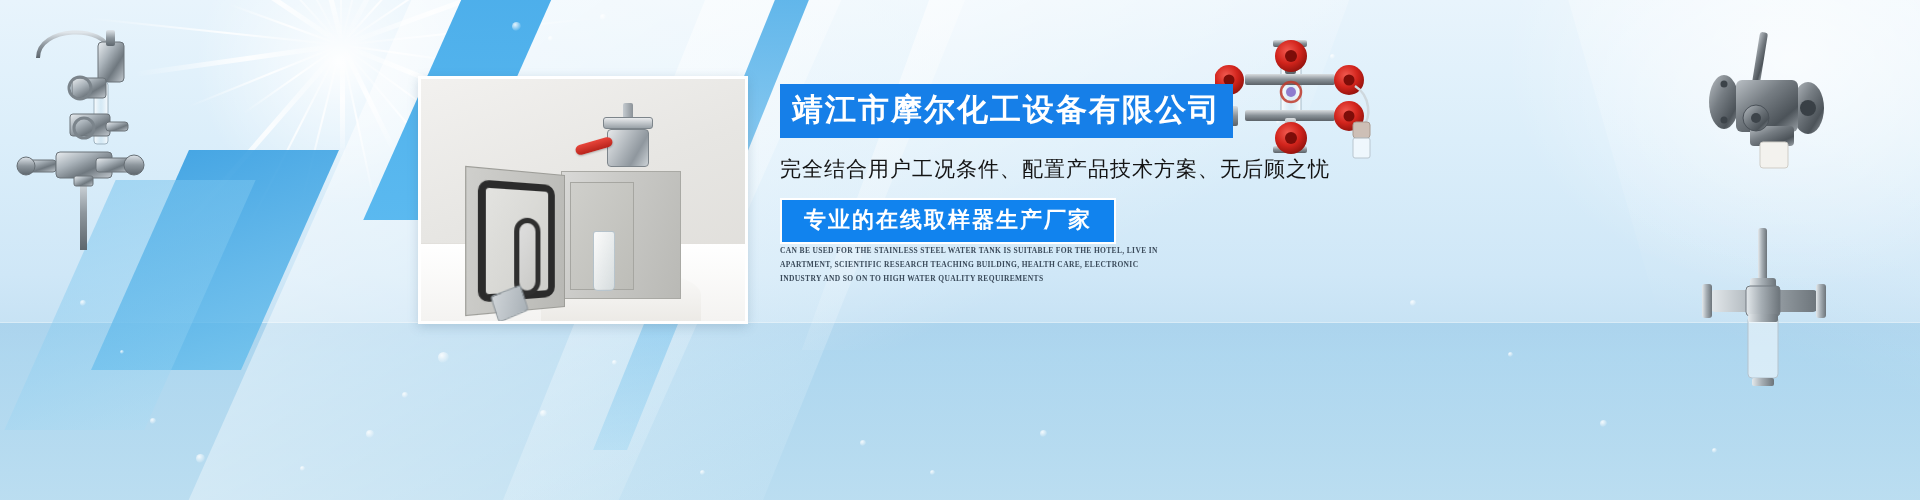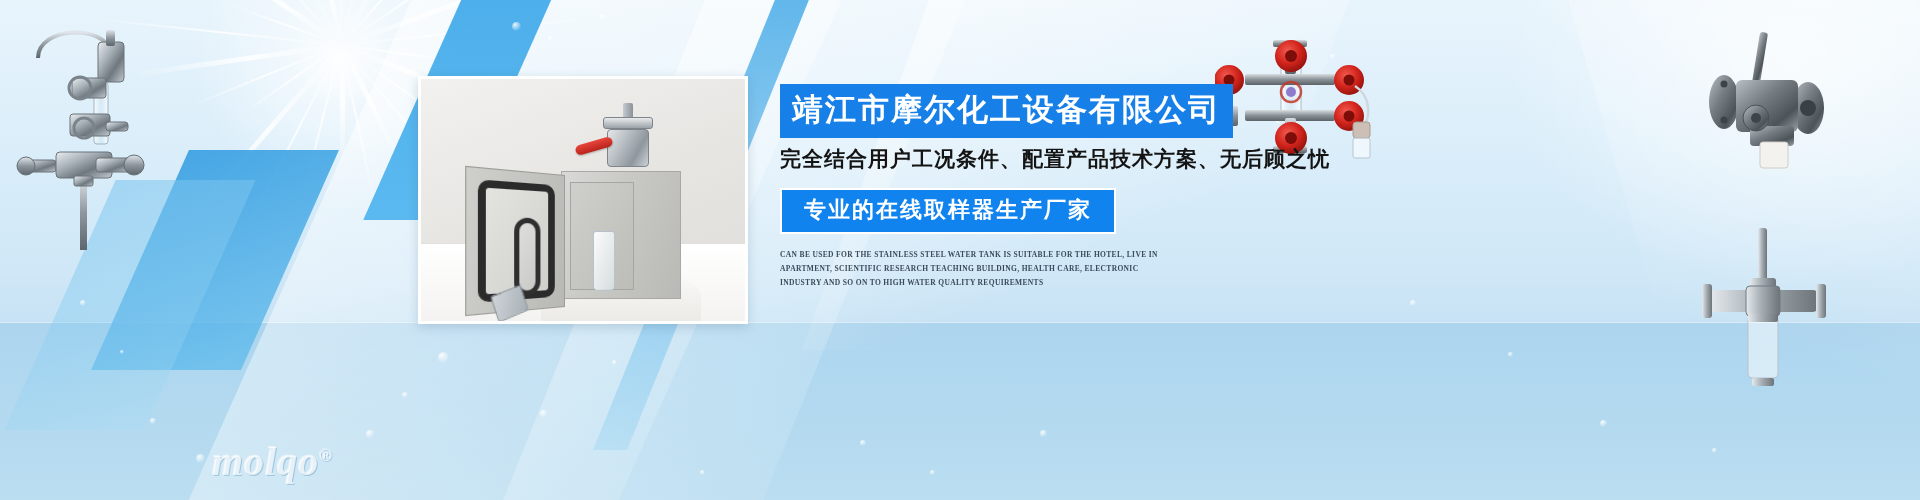--- a/index.html
+++ b/index.html
@@ -210,37 +210,37 @@
     display:inline-block; margin-top:14px;
     background:#167fe8;
     color:#ffffff;
     font-size:31px; font-weight:700;
     letter-spacing:2px;
     padding:5px 12px 7px 12px;
     white-space:nowrap;
   }
 
   .subline {
-    margin-top:7px;
-    font-size:21px; color:#141414; font-weight:700;
+    margin-top:17px;
+    font-size:21px; color:#141414; font-weight:400;
     letter-spacing:1px; white-space:nowrap;
   }
 
   .cta {
     display:inline-block; margin-top:15px;
     background:#1183ee;
     border:2px solid #ffffff;
     color:#ffffff;
     font-size:22px; font-weight:600; letter-spacing:2px;
     padding:5px 22px 7px 22px;
     white-space:nowrap;
   }
 
   .eng {
-    margin-top:14px; width:400px;
+    width:400px;
     font-size:7.5px; line-height:1.85;
     letter-spacing:.35px;
     color:#3a4a5a;
     font-weight:600;
     text-transform:uppercase;
     font-family:"Liberation Serif", serif;
   }
 
   
   .watermark {
@@ -523,17 +523,14 @@
 
     <div><span class="headline">靖江市摩尔化工设备有限公司</span></div>
 
     <div class="subline">完全结合用户工况条件、配置产品技术方案、无后顾之忧</div>
 
     <div><span class="cta">专业的在线取样器生产厂家</span></div>
 
     <div class="eng">CAN BE USED FOR THE STAINLESS STEEL WATER TANK IS SUITABLE FOR THE HOTEL, LIVE IN APARTMENT, SCIENTIFIC RESEARCH TEACHING BUILDING, HEALTH CARE, ELECTRONIC INDUSTRY AND SO ON TO HIGH WATER QUALITY REQUIREMENTS</div>
   </div>
 
-  <div class="watermark">
-    <span>molqo</span><sup>®</sup>
-  </div>
 
 </div>
 
 </body></html>

